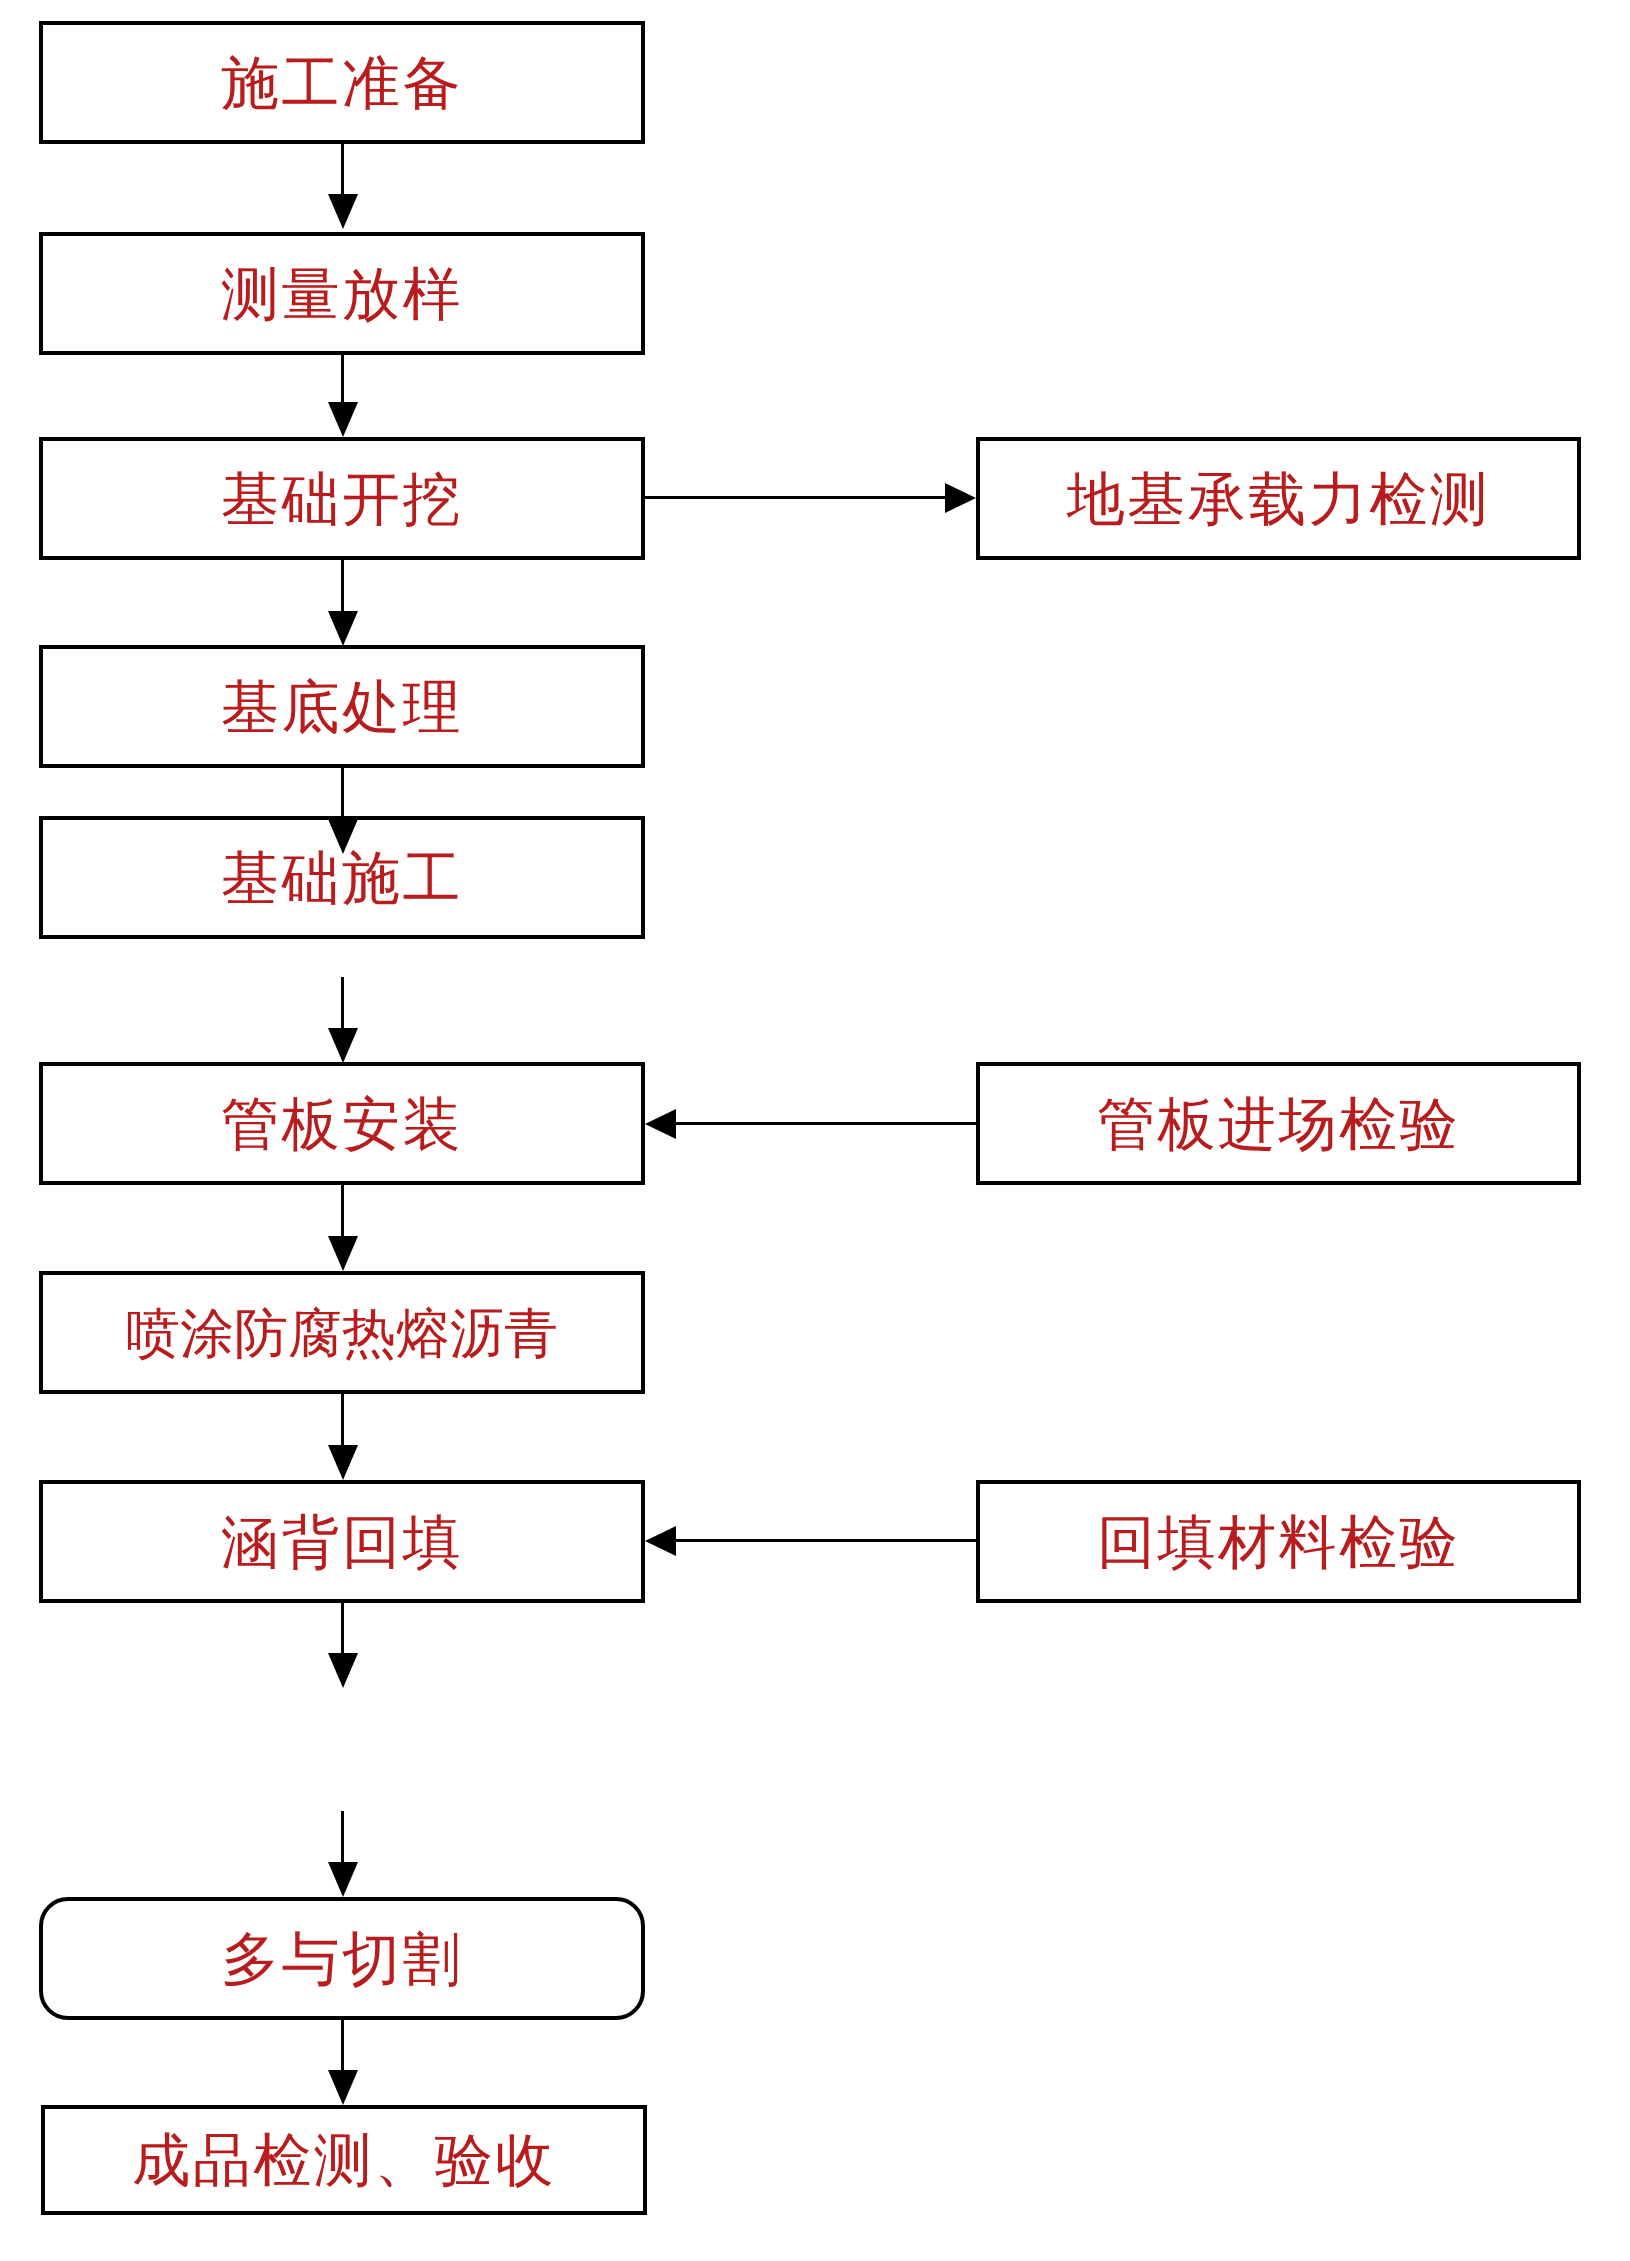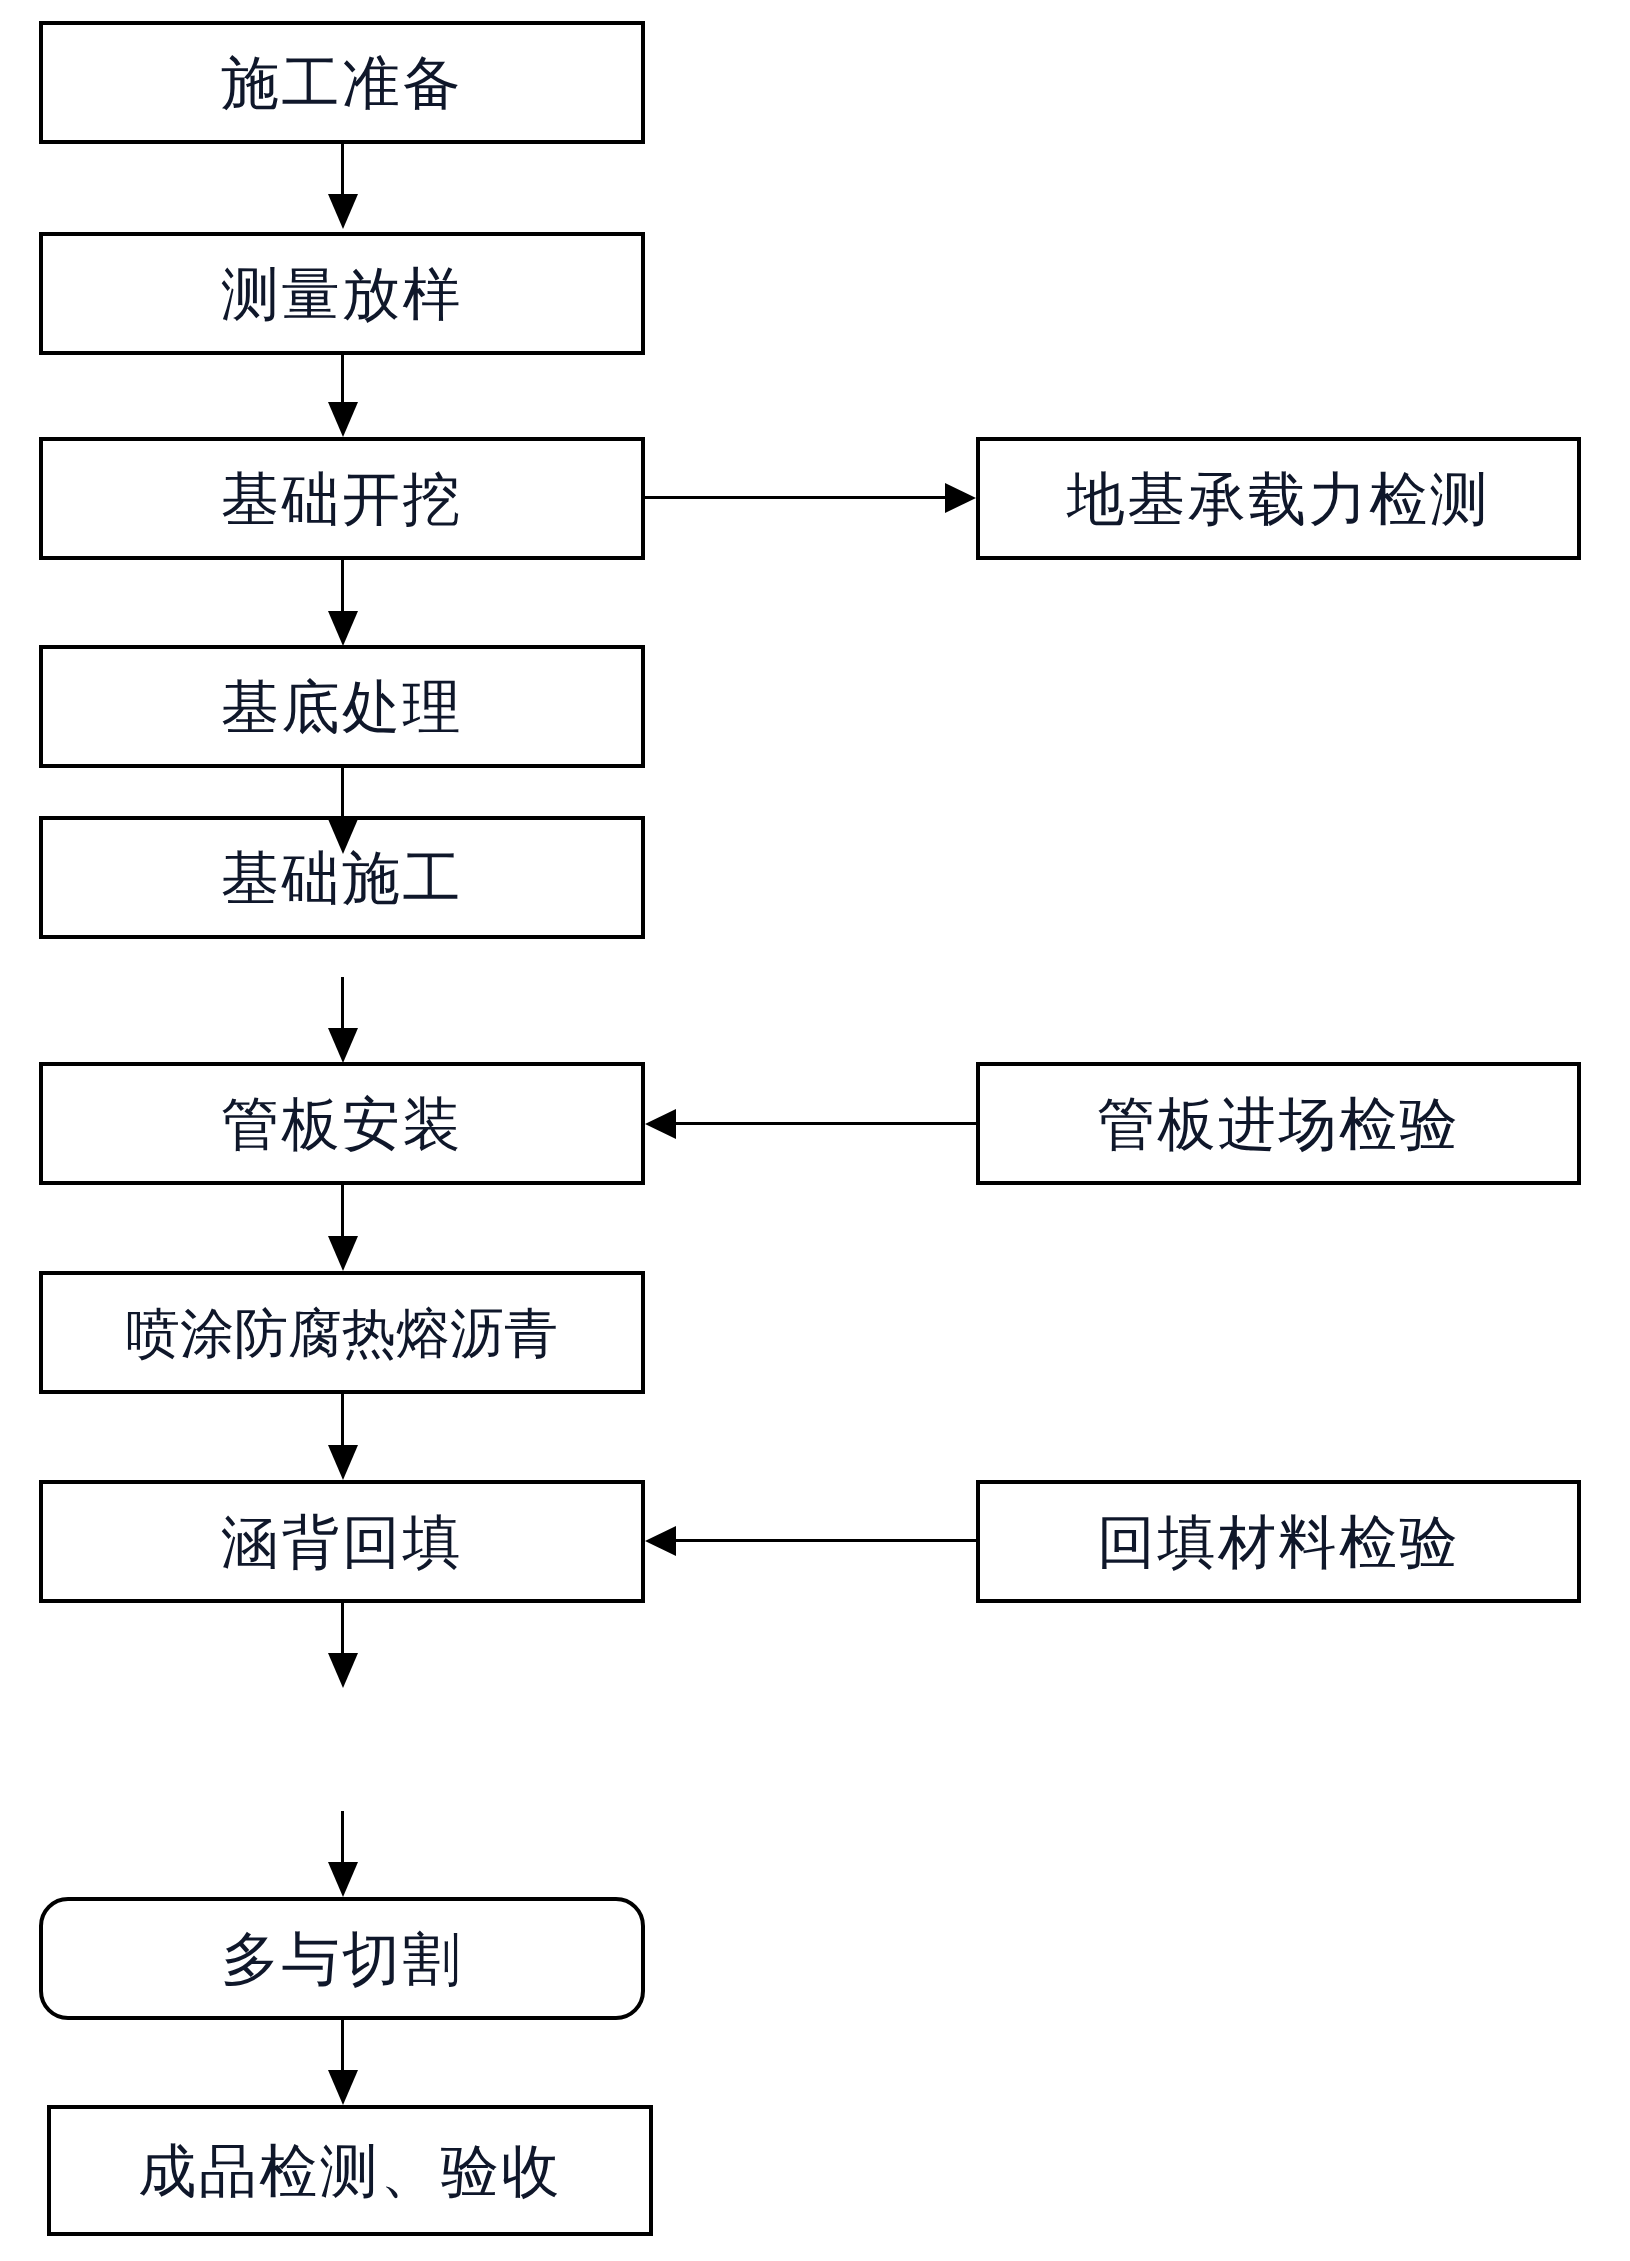--- a/index.html
+++ b/index.html
@@ -23,21 +23,21 @@
     box-sizing: border-box;
     border: 4.3px solid #000000;
     background: #ffffff;
     display: flex;
     align-items: center;
     justify-content: center;
   }
   .node-label {
     font-size: 58px;
     line-height: 1.0;
-    color: #0f172a;
+    color: #b91c1c;
     letter-spacing: 2.5px;
     white-space: nowrap;
     font-weight: 500;
     text-align: center;
     padding: 0 6.2px;
   }
   .node-label.tight {
     font-size: 54px;
     letter-spacing: 0px;
   }
@@ -132,21 +132,21 @@
 
   <div class="node" style="left:39px; top:1480px; width:606px; height:123px;justify-content:center;">
     <span class="node-label">涵背回填</span>
   </div>
 
 
   <div class="node" style="left:39px; top:1897px; width:606px; height:123px;border-radius:29px;">
     <span class="node-label">多与切割</span>
   </div>
 
-  <div class="node" style="left:47px; top:2105px; width:606px; height:131px;">
+  <div class="node" style="left:41px; top:2105px; width:606px; height:110px;">
     <span class="node-label">成品检测、验收</span>
   </div>
 
   <div class="node" style="left:976px; top:437px; width:605px; height:123px;">
     <span class="node-label">地基承载力检测</span>
   </div>
 
   <div class="node" style="left:976px; top:1062px; width:605px; height:123px;">
     <span class="node-label">管板进场检验</span>
   </div>

